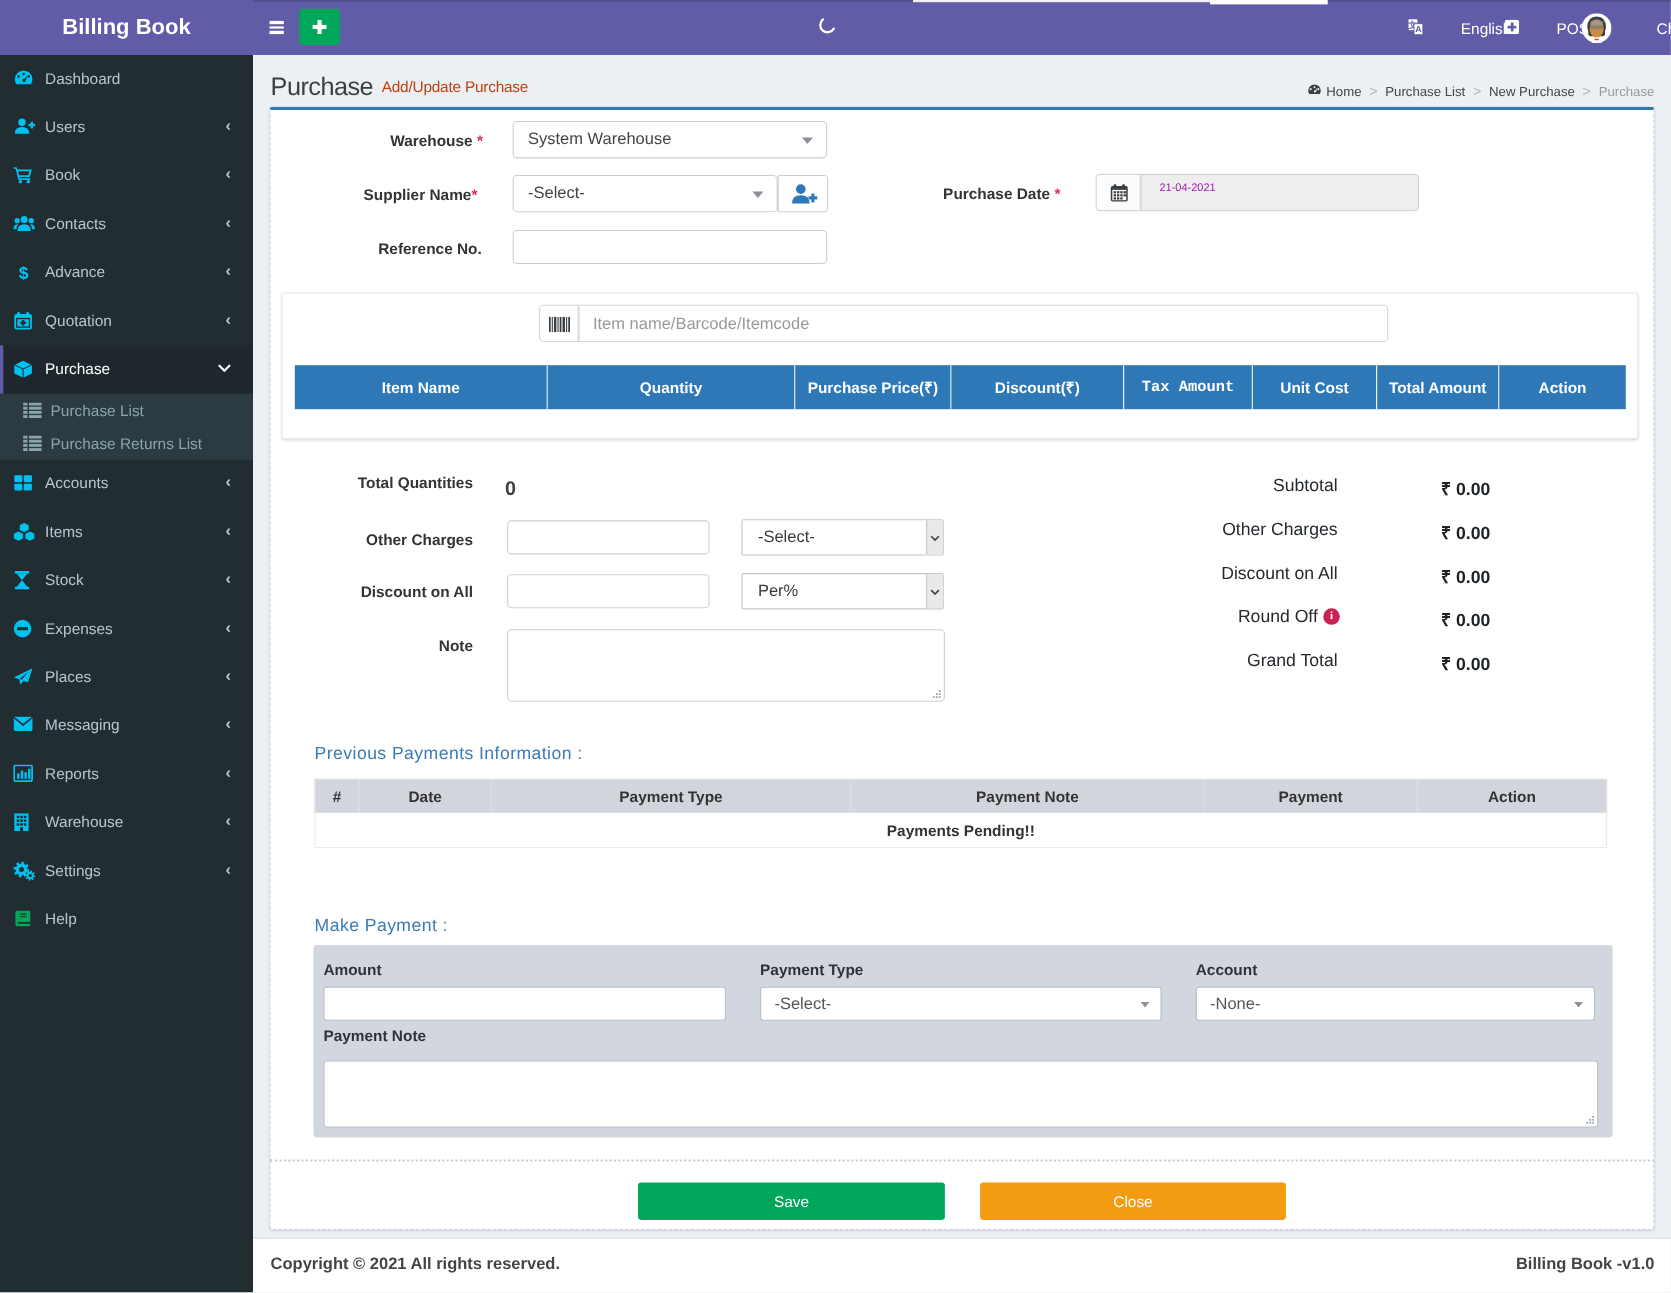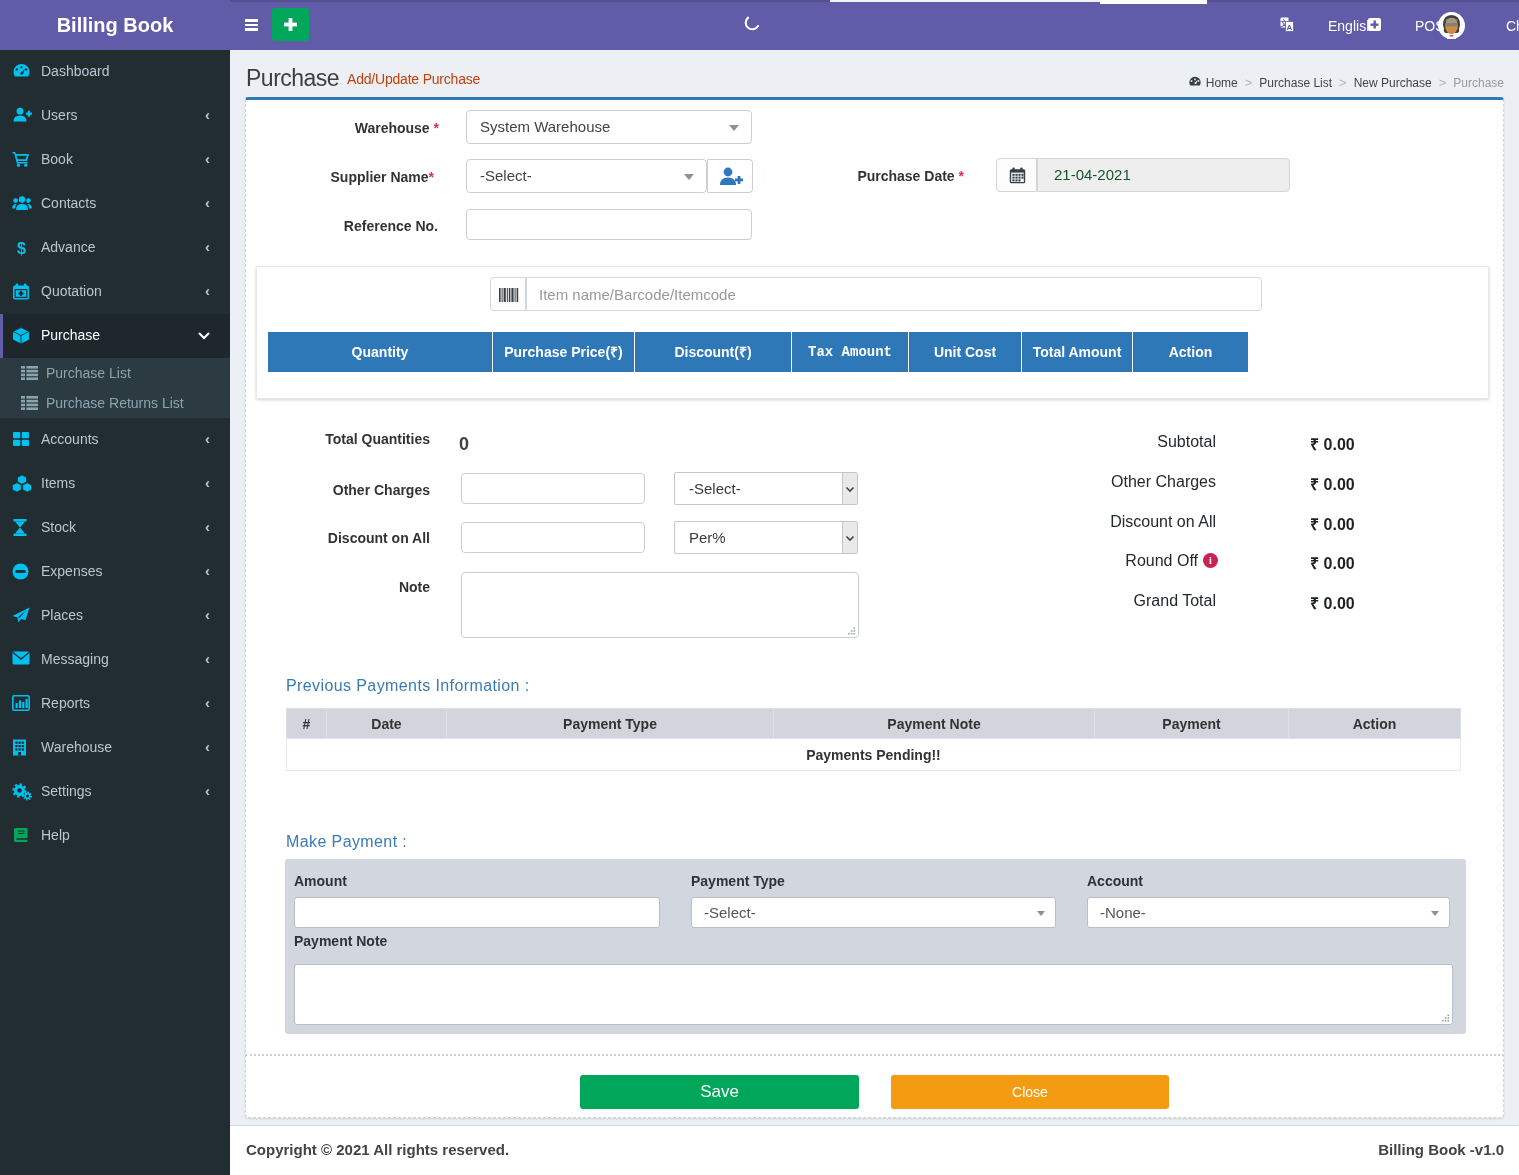--- a/index.html
+++ b/index.html
@@ -51,21 +51,21 @@
 #itemtable div { background:#2e78b8; color:#fff; font-weight:bold; font-size:14px; text-align:center; line-height:40px; border-right:1px solid #fff; }
 #itemtable div:last-child { border-right:none; }
 .totlbl { position:absolute; font-size:16px; font-weight:normal; color:#24292e; text-align:right; }
 .totval { position:absolute; font-size:16px; font-weight:bold; color:#1c2125; }
 .secthead { position:absolute; font-size:16px; letter-spacing:0.4px; color:#3a7ab5; }
 
 #paytable { position:absolute; left:286px; top:708px; width:1175px; }
 
 #paypanel { position:absolute; left:285px; top:859px; width:1181px; height:175px; background:#d2d6de; border-radius:3px; }
 .plbl { position:absolute; font-size:14px; font-weight:bold; color:#2e3338; }
-.btn-save { position:absolute; left:580px; top:1075px; width:279px; height:34px; background:#00a65a; border-radius:3px; color:#fff; font-size:17px; text-align:center; line-height:34px; }
+.btn-save { position:absolute; left:580px; top:1075px; width:279px; height:34px; background:#00a65a; border-radius:3px; color:#fff; font-size:14px; text-align:center; line-height:34px; }
 .btn-close { position:absolute; left:891px; top:1075px; width:278px; height:34px; background:#f39c12; border-radius:3px; color:#fff; font-size:14px; text-align:center; line-height:34px; }
 #dotline { position:absolute; left:245px; top:1054px; width:1259px; height:0; border-top:2px dotted #c9ced6; }
 
 #footer { position:absolute; left:230px; top:1125px; width:1289px; height:50px; background:#fff; border-top:1px solid #d2d6de; font-size:15px; font-weight:bold; color:#444; }
 </style>
 </head>
 <body>
 
 <div id="navbar">
   <div id="navtopline"></div>
@@ -366,21 +366,21 @@
         <rect x="6.4" y="9.6" width="2.2" height="2"></rect>
         <rect x="9.4" y="9.6" width="2.2" height="2"></rect>
         <rect x="12.4" y="9.6" width="2.2" height="2"></rect>
       <rect x="3.4" y="12.4" width="2.2" height="2"></rect>
         <rect x="6.4" y="12.4" width="2.2" height="2"></rect>
         <rect x="9.4" y="12.4" width="2.2" height="2"></rect>
     </g>
   </svg>
 </div>
 <div class="inp" style="left:1037px; top:158px; width:253px; height:34px; border-radius:0 4px 4px 0; background:#eee; border-color:#d5d5d5;">
-  <span style="position:absolute; left:16px; top:7px; font-size:15px; color:#14532d;">21-04-2021</span>
+  <span style="position:absolute; left:16px; top:7px; font-size:10px; color:#a21caf;">21-04-2021</span>
 </div>
 <div class="lbl" style="left:250px; top:218px; width:188px;">Reference No.</div>
 <div class="inp" style="left:466px; top:209px; width:286px; height:31px;"></div>
 
 <div id="itembox"></div>
 <div class="inp" style="left:490px; top:277px; width:36px; height:34px; border-radius:4px 0 0 4px; border-color:#d2d6de;">
   <svg style="position:absolute; left:8px; top:10px;" width="20" height="14" viewBox="0 0 20 14">
     <g fill="#3a3f44">
       <rect x="0" y="0" width="1.6" height="14"></rect>
         <rect x="2.6" y="0" width="1" height="14"></rect>
@@ -390,20 +390,21 @@
         <rect x="12.4" y="0" width="2.2" height="14"></rect>
         <rect x="15.6" y="0" width="1" height="14"></rect>
         <rect x="17.6" y="0" width="1.6" height="14"></rect>
     </g>
   </svg>
 </div>
 <div class="inp" style="left:526px; top:277px; width:736px; height:34px; border-radius:0 4px 4px 0; border-color:#d2d6de;">
   <span style="position:absolute; left:12px; top:8px; font-size:15px; color:#999;">Item name/Barcode/Itemcode</span>
 </div>
 <div id="itemtable">
+  <div style="width:230px;">Item Name</div>
   <div style="width:225px;">Quantity</div>
   <div style="width:142px;">Purchase Price(₹)</div>
   <div style="width:157px;">Discount(₹)</div>
   <div style="width:117px;font-family:Liberation Mono, monospace;">Tax Amount</div>
   <div style="width:113px;">Unit Cost</div>
   <div style="width:111px;">Total Amount</div>
   <div style="width:115px;">Action</div>
 </div>
 
 <div class="lbl" style="left:250px; top:431px; width:180px;">Total Quantities</div>

